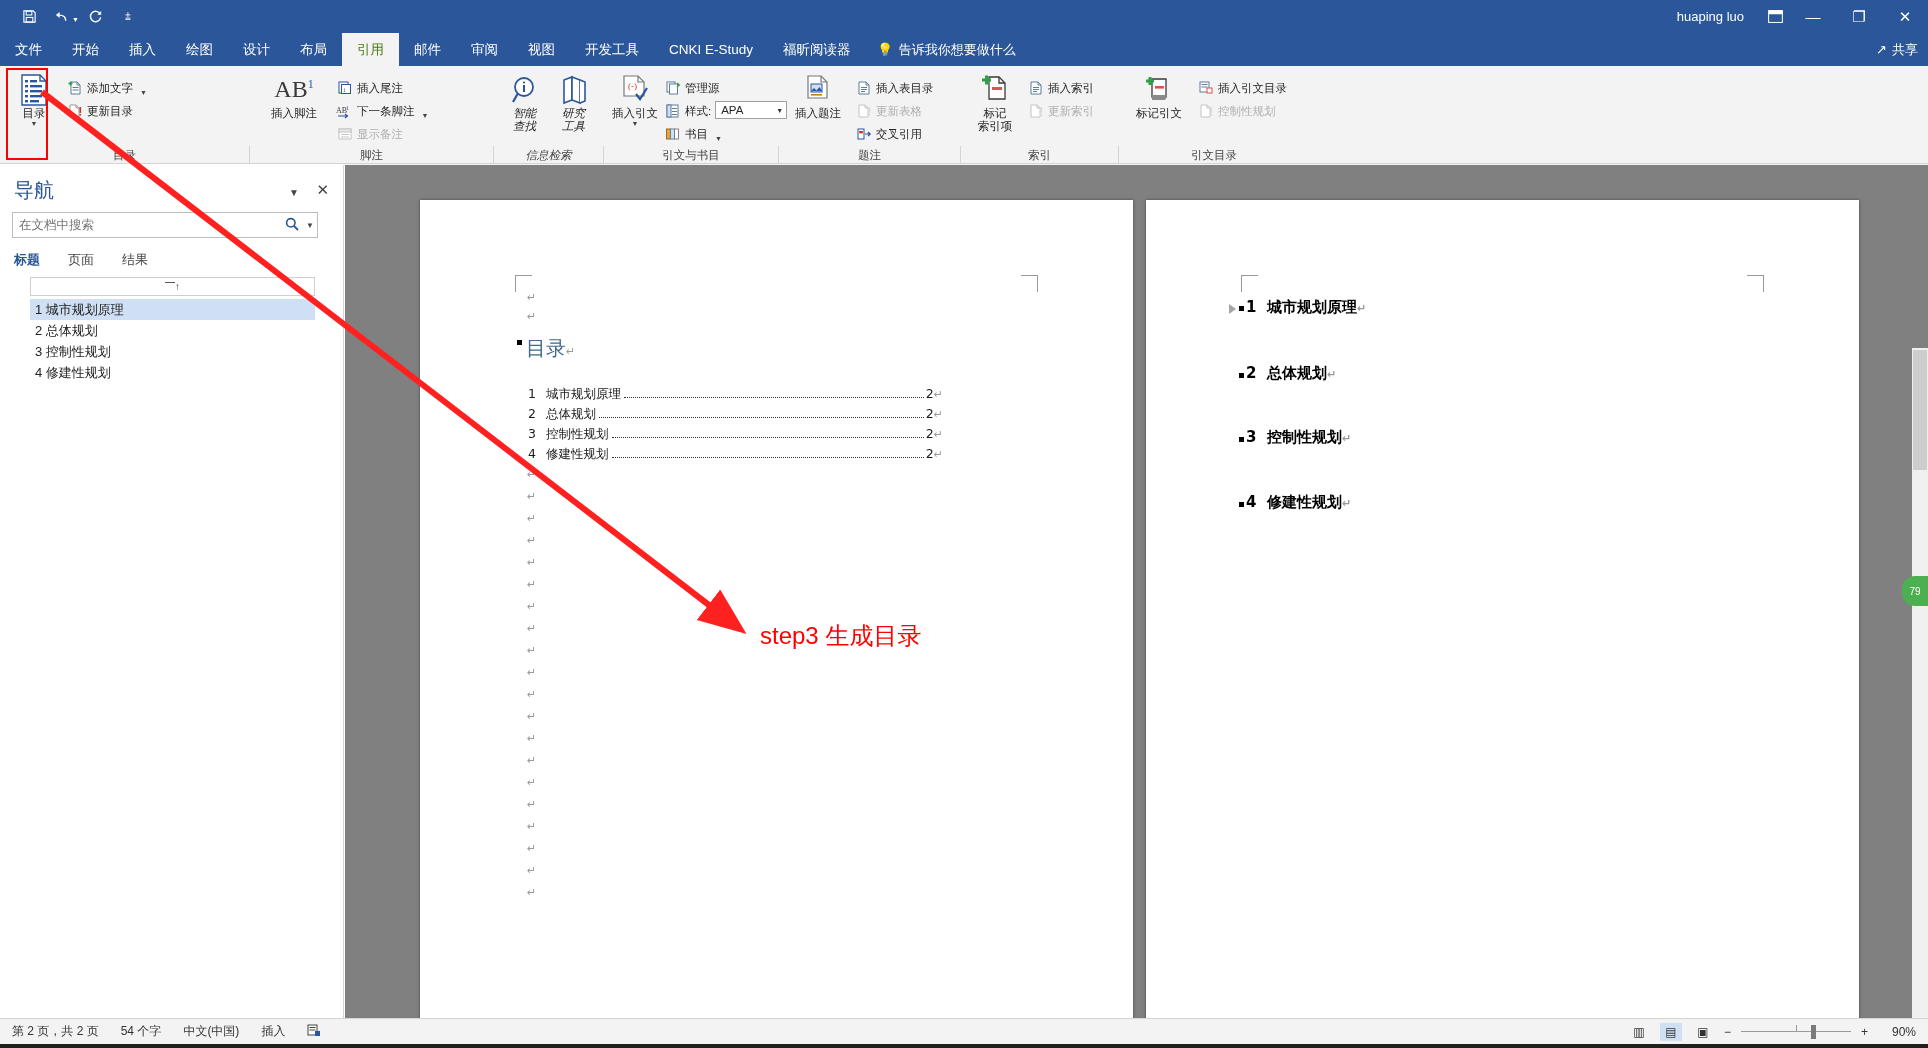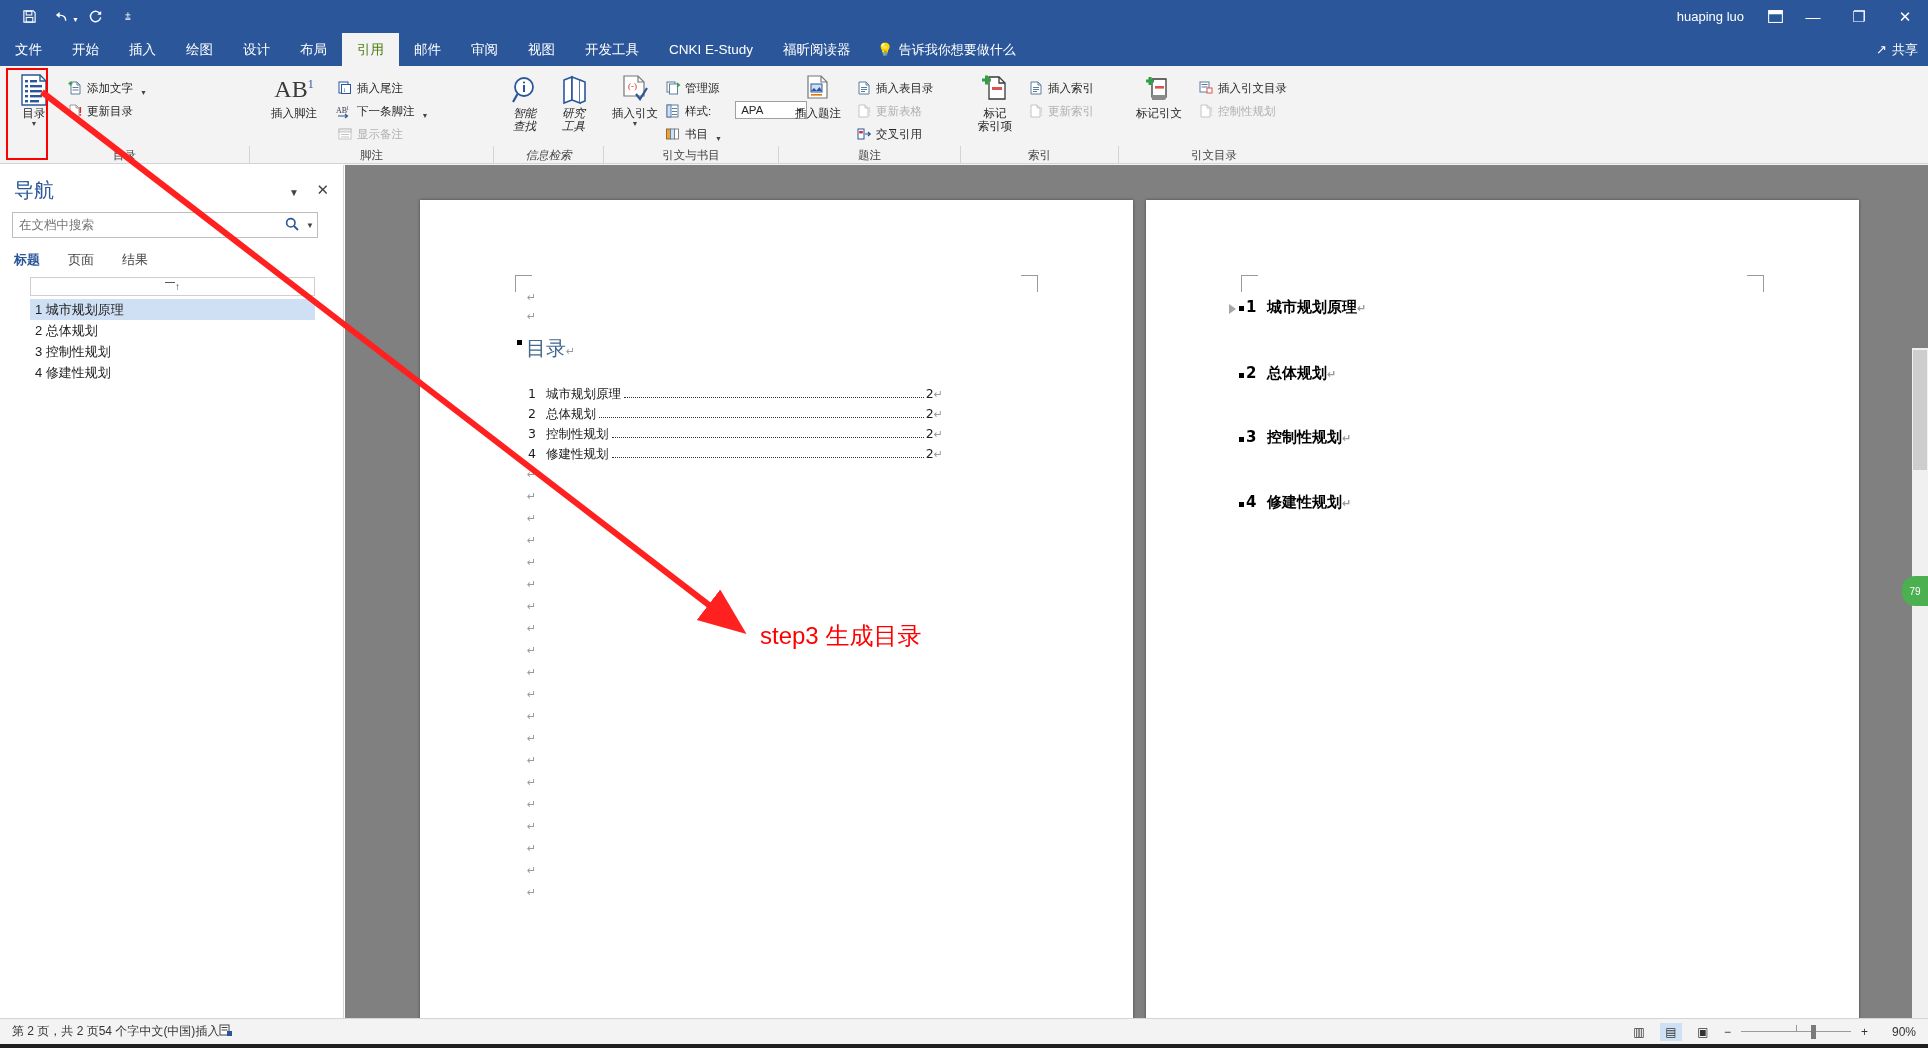--- a/index.html
+++ b/index.html
@@ -88,21 +88,21 @@
   .smallbtn {
     display:flex; align-items:flex-end; gap:4px; height:22px; padding:0 4px;
     font-size:11.5px; color:#262626; white-space:nowrap;
   }
   .smallbtn.disabled { color:#b0b0b0; }
   .smallbtn .ic { width:17px; height:17px; display:flex; align-items:center; justify-content:center; }
   .smallbtn .dd { font-size:7px; color:#444; margin-left:3px; }
   .style-select {
     display:inline-flex; align-items:center; justify-content:space-between;
     width:72px; height:18px; border:1px solid #a0a0a0; background:#fff;
-    font-size:11.5px; padding:0 3px 0 5px; margin-left:20px; color:#262626;
+    font-size:11.5px; padding:0 3px 0 5px; margin-left:0; color:#262626;
   }
   .style-select .ca { font-size:7px; color:#333; }
 
   
   .redbox {
     position:absolute; border:2px solid #ff0000; pointer-events:none;
   }
 
   
   .navpane {
@@ -219,21 +219,21 @@
     position:absolute; font-size:24px; color:#ff0000;
     font-family:"Liberation Sans", sans-serif;
   }
 
   
   .statusbar {
     position:absolute; left:0; top:1018px; width:1928px; height:26px;
     background:#f3f3f3; border-top:1px solid #d4d4d4;
     display:flex; align-items:center; font-size:12px; color:#333;
   }
-  .sb-left { display:flex; align-items:center; padding-left:12px; }
+  .sb-left { display:flex; align-items:center; gap:22px; padding-left:12px; }
   .sb-right { margin-left:auto; display:flex; align-items:center; gap:10px; padding-right:12px; }
   .view-btn { width:22px; height:18px; display:flex; align-items:center; justify-content:center; }
   .view-btn.active { background:#cfe0f4; }
   .zoom-track { position:relative; width:110px; height:14px; display:flex; align-items:center; }
   .zoom-line { position:absolute; left:0; right:0; height:1px; background:#9a9a9a; }
   .zoom-tickmark { position:absolute; width:1px; height:7px; background:#9a9a9a; left:50%; top:0;}
   .zoom-thumb { position:absolute; width:5px; height:14px; background:#7a7a7a; left:64%; }
   .zoom-val { width:38px; text-align:right; }
 
   

